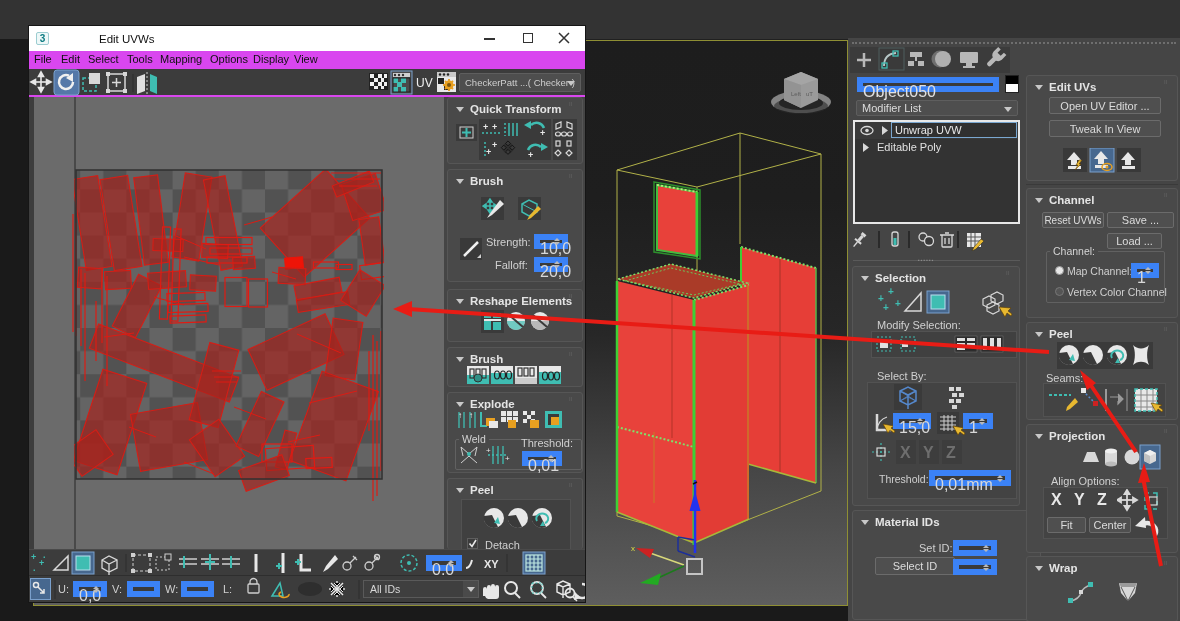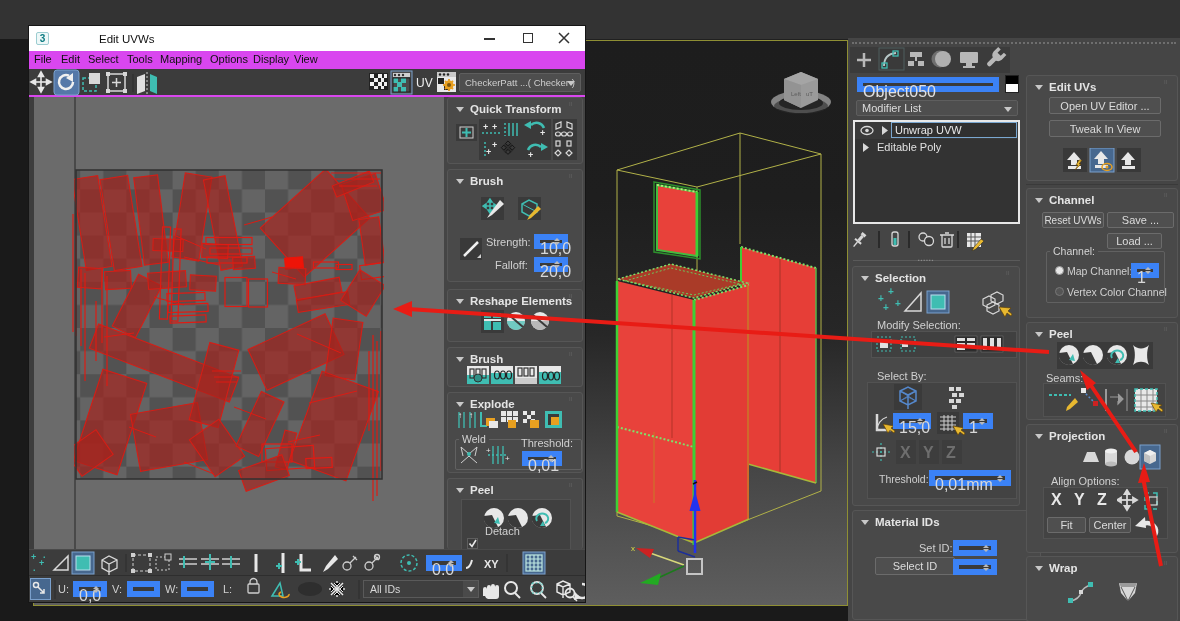--- a/index.html
+++ b/index.html
@@ -581,21 +581,21 @@
             <circle cx="94" cy="39" r="10" fill="#e8e8e8"></circle>
             <path d="M84,37 a10,10 0 0 0 14,11 l-6,-12 z" fill="#3a3a3a"></path>
             <path d="M89,42 a6,5 0 1 1 8,2" fill="none" stroke="#3fbdb2" stroke-width="2"></path>
             <polygon points="97,47 92,47 95,42" fill="#3fbdb2"></polygon>
           </g>
         </svg>
         <div class="abs" style="left:19px;top:59px;width:11px;height:11px;background:#3c3c3c;border:1px solid #5e5e5e;"></div>
         <svg class="abs" style="left:19px;top:59px" width="11" height="11">
             <path d="M2.5,5.5 l2.5,3 l4,-6.5" stroke="#e8e8e8" stroke-width="1.6" fill="none"></path>
           </svg>
-        <span class="lbl abs" style="left:37px;top:46px;">Detach</span>
+        <span class="lbl abs" style="left:37px;top:60px;">Detach</span>
       </div>
     </div>
 
     <div class="abs" id="btb1" style="left:0;top:523px;width:556px;height:26px;background:#3c3c3c;border-top:1px solid #4a4a4a;">
       <svg class="abs" style="left:0;top:0" width="556" height="26">
         <g fill="#3fbdb2" font-size="9" font-weight="bold" font-family="Liberation Sans">
           <text x="2" y="10">+</text>
             <text x="10" y="16">+</text>
             <text x="4" y="21">.</text>
             <text x="14" y="8">.</text>

